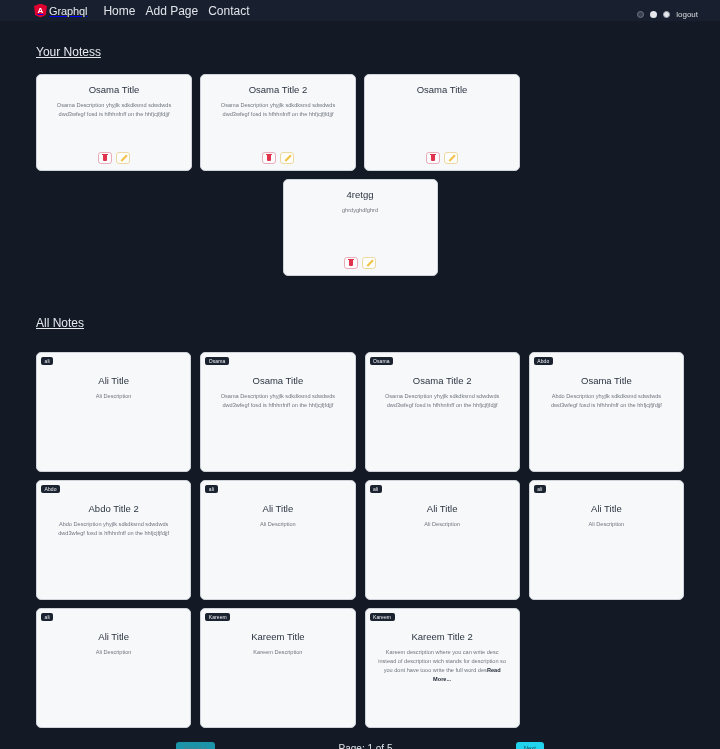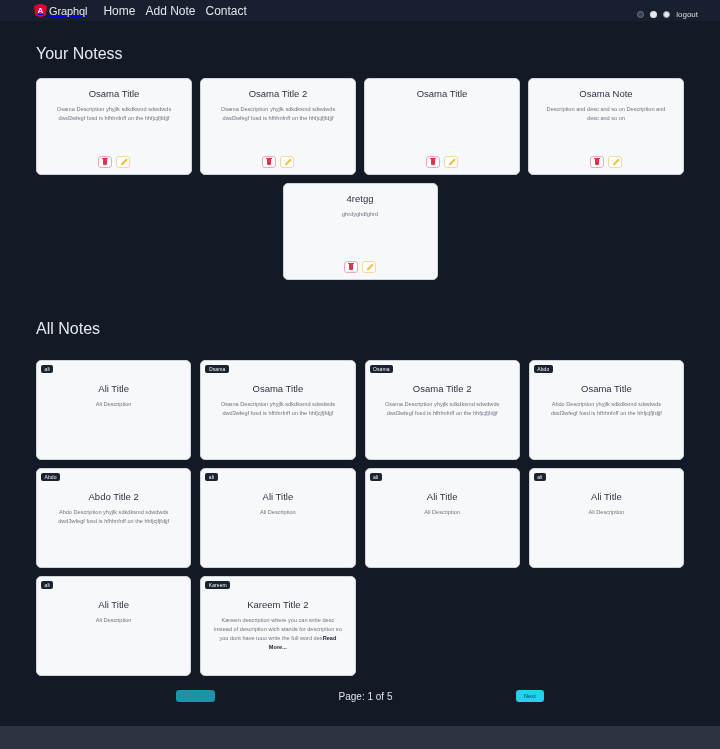--- a/index.html
+++ b/index.html
@@ -57,24 +57,25 @@
   }
   .nav-icon.i1 { background: #3a4250; border: 1px solid #6e7785; }
   .nav-icon.i2 { background: #e6e8ec; }
   .nav-icon.i3 { background: #e6e8ec; border: 1px solid #9aa3b1; }
   .logout-link { color: #d9dce2; font-size: 8px; text-decoration: none; }
 
   
   .page { padding: 0 36px; }
   .section-title {
     color: #e7e9ee;
-    font-size: 16px;
+    font-size: 12px;
     font-weight: normal;
     margin-top: 24px;
     margin-bottom: 15px;
+    text-decoration: underline;
   }
   #all-notes-title { margin-top: 40px; margin-bottom: 22px; }
 
   
   .your-grid {
     display: grid;
     grid-template-columns: repeat(4, 1fr);
     gap: 8px;
   }
   .note-card {
@@ -154,21 +155,21 @@
   
   .all-grid {
     display: grid;
     grid-template-columns: repeat(4, 1fr);
     gap: 8px 9px;
   }
   .all-card {
     background: #f7f8f9;
     border: 1px solid #cfd3da;
     border-radius: 5px;
-    height: 100px;
+    height: 120px;
     padding: 5px 8px;
     position: relative;
     display: flex;
     flex-direction: column;
     align-items: center;
   }
   .badge {
     position: absolute;
     top: 4px; left: 4px;
     background: #1b2230;
@@ -243,21 +244,21 @@
 </head>
 <body>
 
 <div class="navbar">
   <a class="brand" href="#">
     <span class="brand-shield">A</span>
     <span class="brand-name">Graphql</span>
   </a>
   <div class="nav-links">
     <a class="nav-link" href="#">Home</a>
-    <a class="nav-link" href="#">Add Note</a>
+    <a class="nav-link" href="#">Add Page</a>
     <a class="nav-link" href="#">Contact</a>
   </div>
   <div class="nav-right">
     <span class="nav-icon i1"></span>
     <span class="nav-icon i2"></span>
     <span class="nav-icon i3"></span>
     <a class="logout-link" href="#">logout</a>
   </div>
 </div>
 
@@ -299,32 +300,20 @@
       <div class="note-actions">
         <button class="icon-btn del">
           <span class="trash-glyph"></span>
         </button>
         <button class="icon-btn edit">
           <span class="pencil-glyph"></span>
         </button>
       </div>
     </div>
 
-    <div class="note-card">
-      <div class="note-title">Osama Note</div>
-      <div class="note-desc">Description and desc and so on Description and desc and so on</div>
-      <div class="note-actions">
-        <button class="icon-btn del">
-          <span class="trash-glyph"></span>
-        </button>
-        <button class="icon-btn edit">
-          <span class="pencil-glyph"></span>
-        </button>
-      </div>
-    </div>
 
   </div>
 
   <div class="your-grid-row2">
     <div class="note-card">
       <div class="note-title">4retgg</div>
       <div class="note-desc">ghrdyghdfghrd</div>
       <div class="note-actions">
         <button class="icon-btn del">
           <span class="trash-glyph"></span>
@@ -405,20 +394,27 @@
     </div>
 
     <div class="all-card">
       <span class="badge">ali</span>
       <div class="all-title">Ali Title</div>
       <div class="all-desc">
         <span>Ali Description</span><a class="read-more" href="#"></a>
       </div>
     </div>
 
+    <div class="all-card">
+      <span class="badge">Kareem</span>
+      <div class="all-title">Kareem Title</div>
+      <div class="all-desc">
+        <span>Kareem Description</span><a class="read-more" href="#"></a>
+      </div>
+    </div>
 
     <div class="all-card">
       <span class="badge">Kareem</span>
       <div class="all-title">Kareem Title 2</div>
       <div class="all-desc">
         <span>Kareem description where you can write desc instead of description wich stands for description so you dont have tooo write the full word des</span><a class="read-more" href="#">Read More...</a>
       </div>
     </div>
 
 

